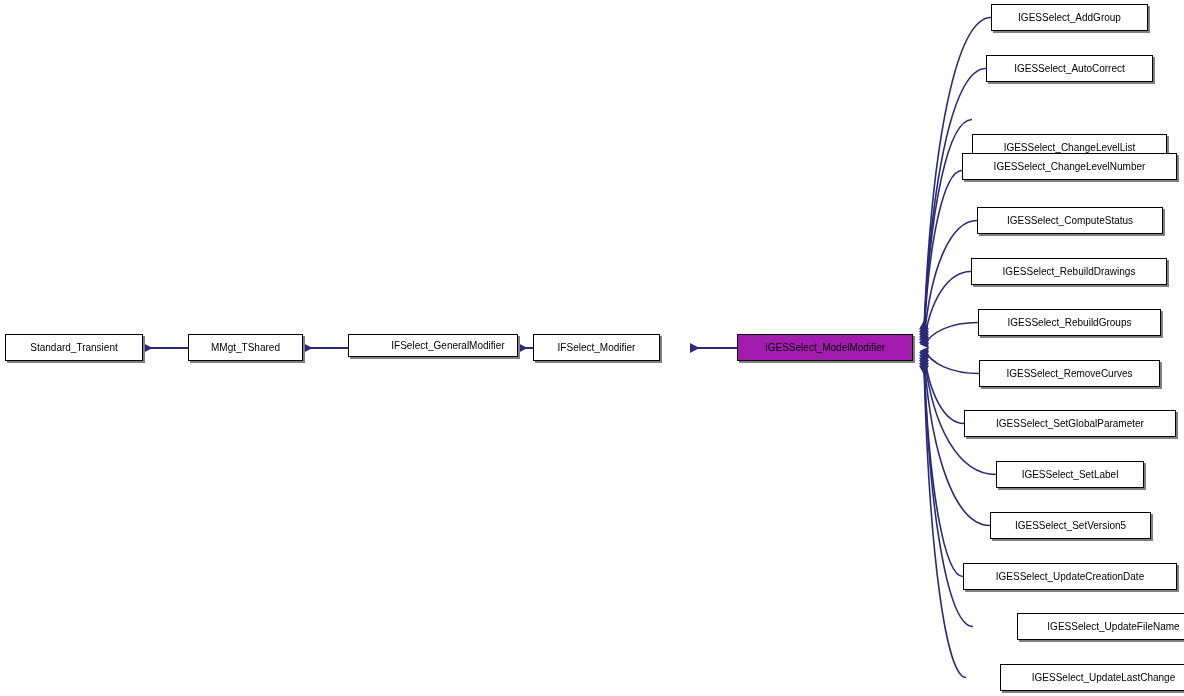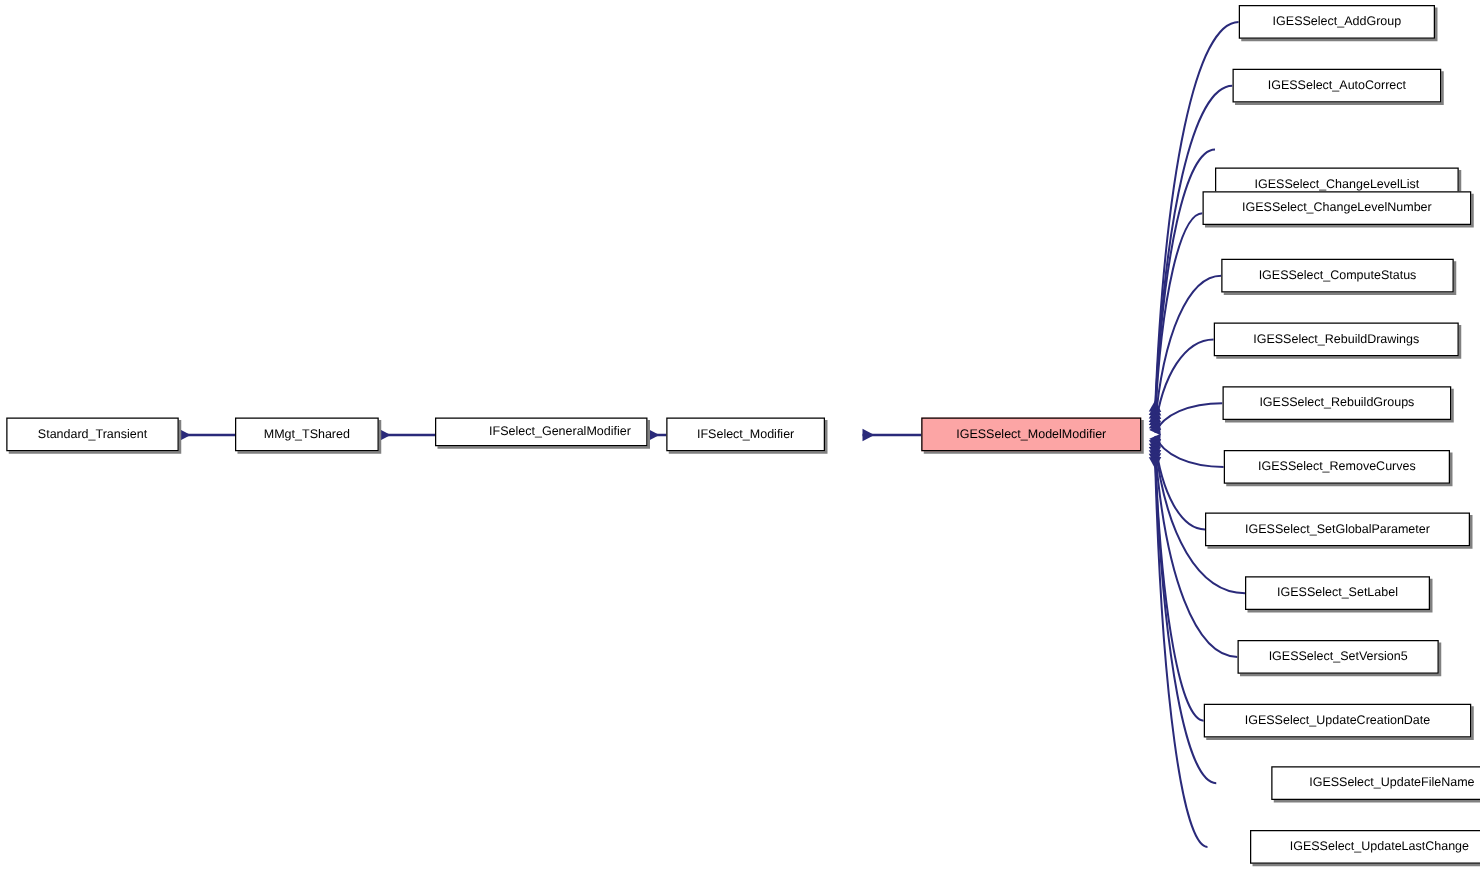--- a/index.html
+++ b/index.html
@@ -32,21 +32,21 @@
     font-size: 10px;
     line-height: 1;
     display: flex;
     align-items: center;
     justify-content: center;
     white-space: nowrap;
     box-shadow: 2px 2px 0 #808080;
     z-index: 2;
   }
   .node.highlight {
-    background: #fca5a5;
+    background: #a21caf;
   }
   .node-label {
     display: block;
     padding: 0 6px;
   }
 </style>
 </head>
 <body>
 
 <div id="diagram">

